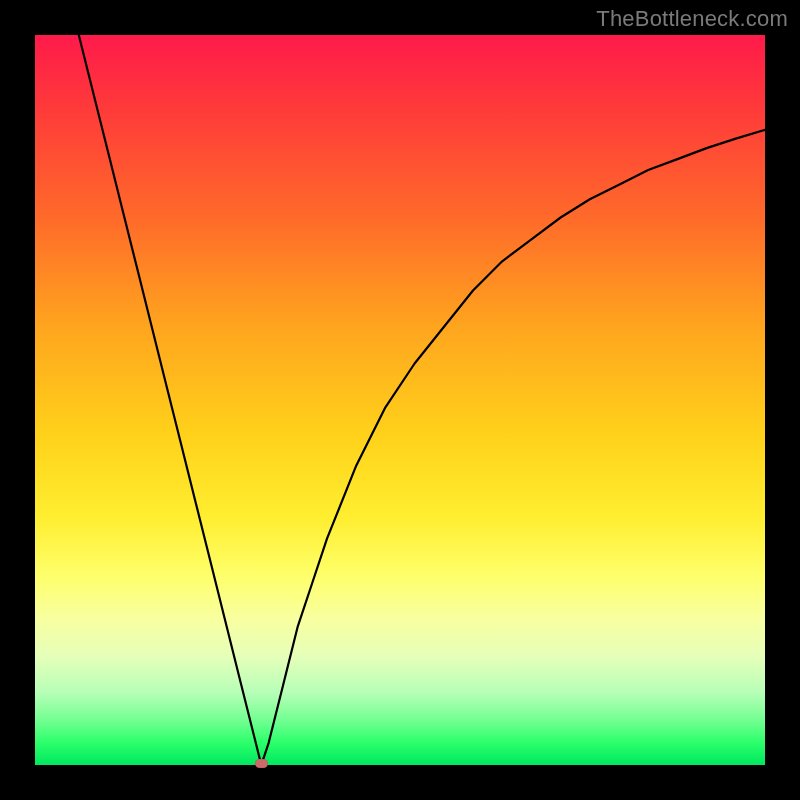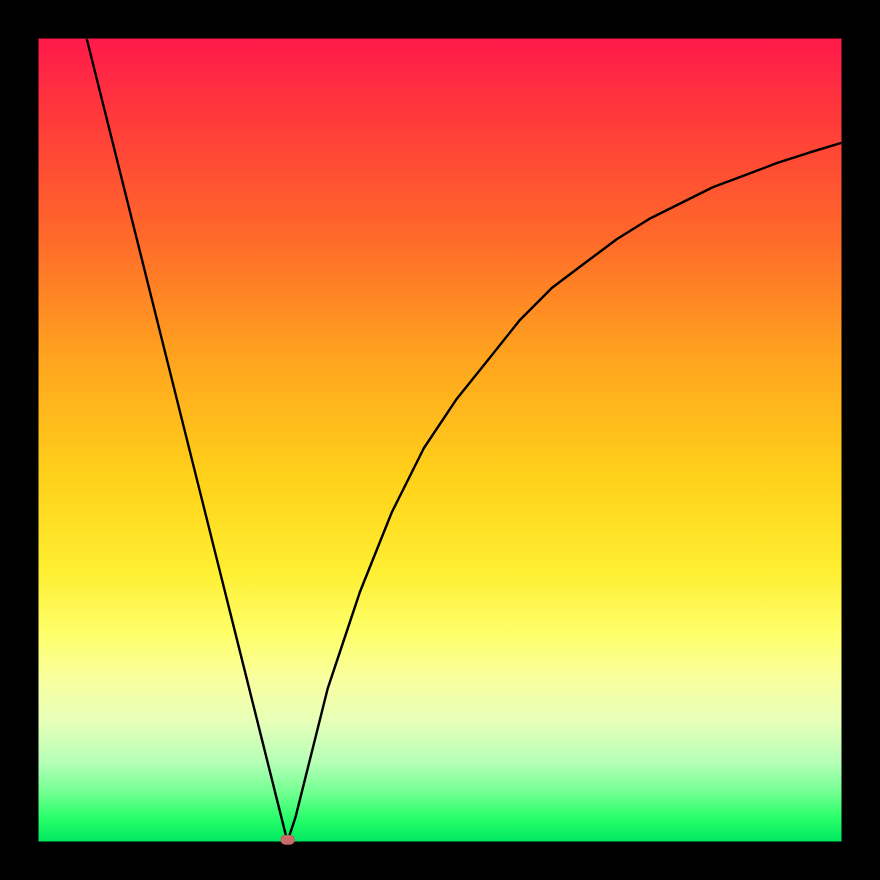--- a/index.html
+++ b/index.html
@@ -63,20 +63,21 @@
     height: 9px;
     border-radius: 5px;
     background: #cc6a6a;
     box-shadow: 0 0 0 0.5px rgba(0,0,0,0.15) inset;
   }
 </style>
 </head>
 <body>
 
 <div class="frame">
+  <div class="watermark">TheBottleneck.com</div>
 
   <div class="plot-area">
     <svg class="curve" viewBox="0 0 730 730" preserveAspectRatio="none">
       <path id="curvePath" fill="none" stroke-width="2.2" stroke-linecap="round" stroke-linejoin="round" stroke="#000000" d="M43.80 0.00 L58.40 58.40 L73.00 116.80 L87.60 175.20 L102.20 233.60 L116.80 292.00 L131.40 350.40 L146.00 408.80 L160.60 467.20 L175.20 525.60 L189.80 584.00 L204.40 642.40 L219.00 700.80 L226.30 730.00 L233.60 708.10 L248.20 649.70 L262.80 591.30 L277.40 547.50 L292.00 503.70 L321.20 430.70 L350.40 372.30 L379.60 328.50 L408.80 292.00 L438.00 255.50 L467.20 226.30 L496.40 204.40 L525.60 182.50 L554.80 164.25 L584.00 149.65 L613.20 135.05 L642.40 124.10 L671.60 113.15 L700.80 103.66 L730.00 94.90"></path>
     </svg>
     <div class="marker" id="marker" style="background: rgb(204, 106, 106); left: 219.8px; top: 724px;"></div>
   </div>
 </div>
 
 </body></html>

